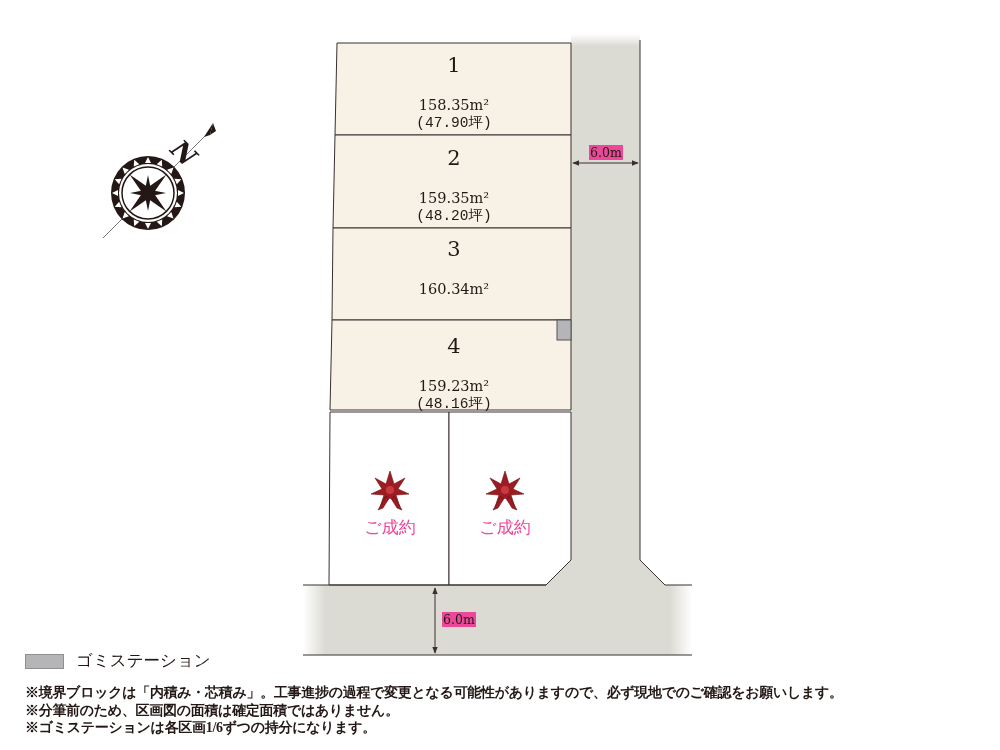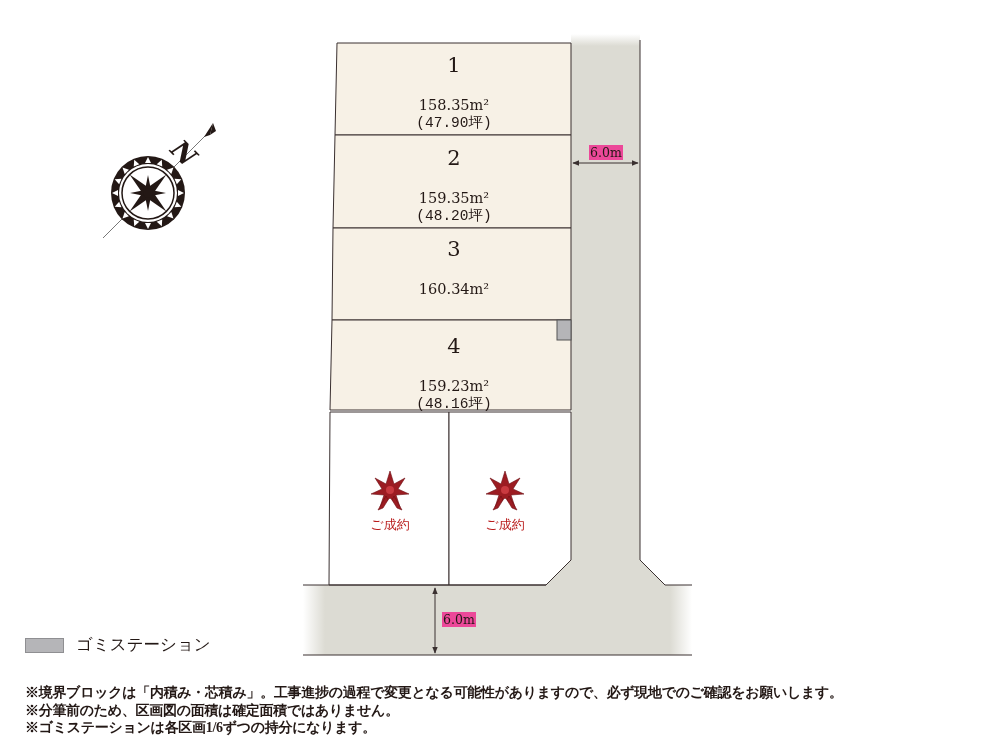--- a/index.html
+++ b/index.html
@@ -5,23 +5,23 @@
     html, body { margin:0; padding:0; background:#ffffff; }
     body { width:1000px; height:750px; position:relative; overflow:hidden;
            font-family:"DejaVu Serif","Liberation Serif",serif; color:#231815; }
     .abs { position:absolute; }
     svg.plan { position:absolute; left:0; top:0; }
     .lot-label { position:absolute; text-align:center; width:240px; line-height:1.2; }
     .lot-num { font-size:21px; }
     .lot-area { font-size:14.5px; margin-top:19px; }
     .lot-tsubo { font-size:14.5px;font-family:Liberation Mono, monospace; }
     .sold { position:absolute; width:120px; text-align:center; }
-    .sold-text { color:#b91c1c; font-size:13px; margin-top:2px; }
+    .sold-text { color:#ec4899; font-size:17px; margin-top:2px; }
     .dim { position:absolute; font-size:12.5px; background:#ec4899; padding:0 1px; }
-    .legend { position:absolute; left:25px; top:634px; display:flex; align-items:center; }
+    .legend { position:absolute; left:25px; top:650px; display:flex; align-items:center; }
     .legend-swatch { width:37px; height:13px; background:#b5b5b8; border:1px solid #8f8f92; }
     .legend-text { margin-left:12px; font-size:16.5px; font-family:"DejaVu Sans","Liberation Sans",sans-serif; font-weight:300; }
     .notes { position:absolute; left:25px; top:684px; font-size:14px; font-weight:bold; line-height:17.5px; letter-spacing:-0.3px; white-space:nowrap;font-family:Liberation Serif, serif; }
   </style>
 </head>
 <body>
 
 <svg class="plan" width="1000" height="750" viewBox="0 0 1000 750">
   <defs>
     <linearGradient id="fadeTop" x1="0" y1="0" x2="0" y2="1">

